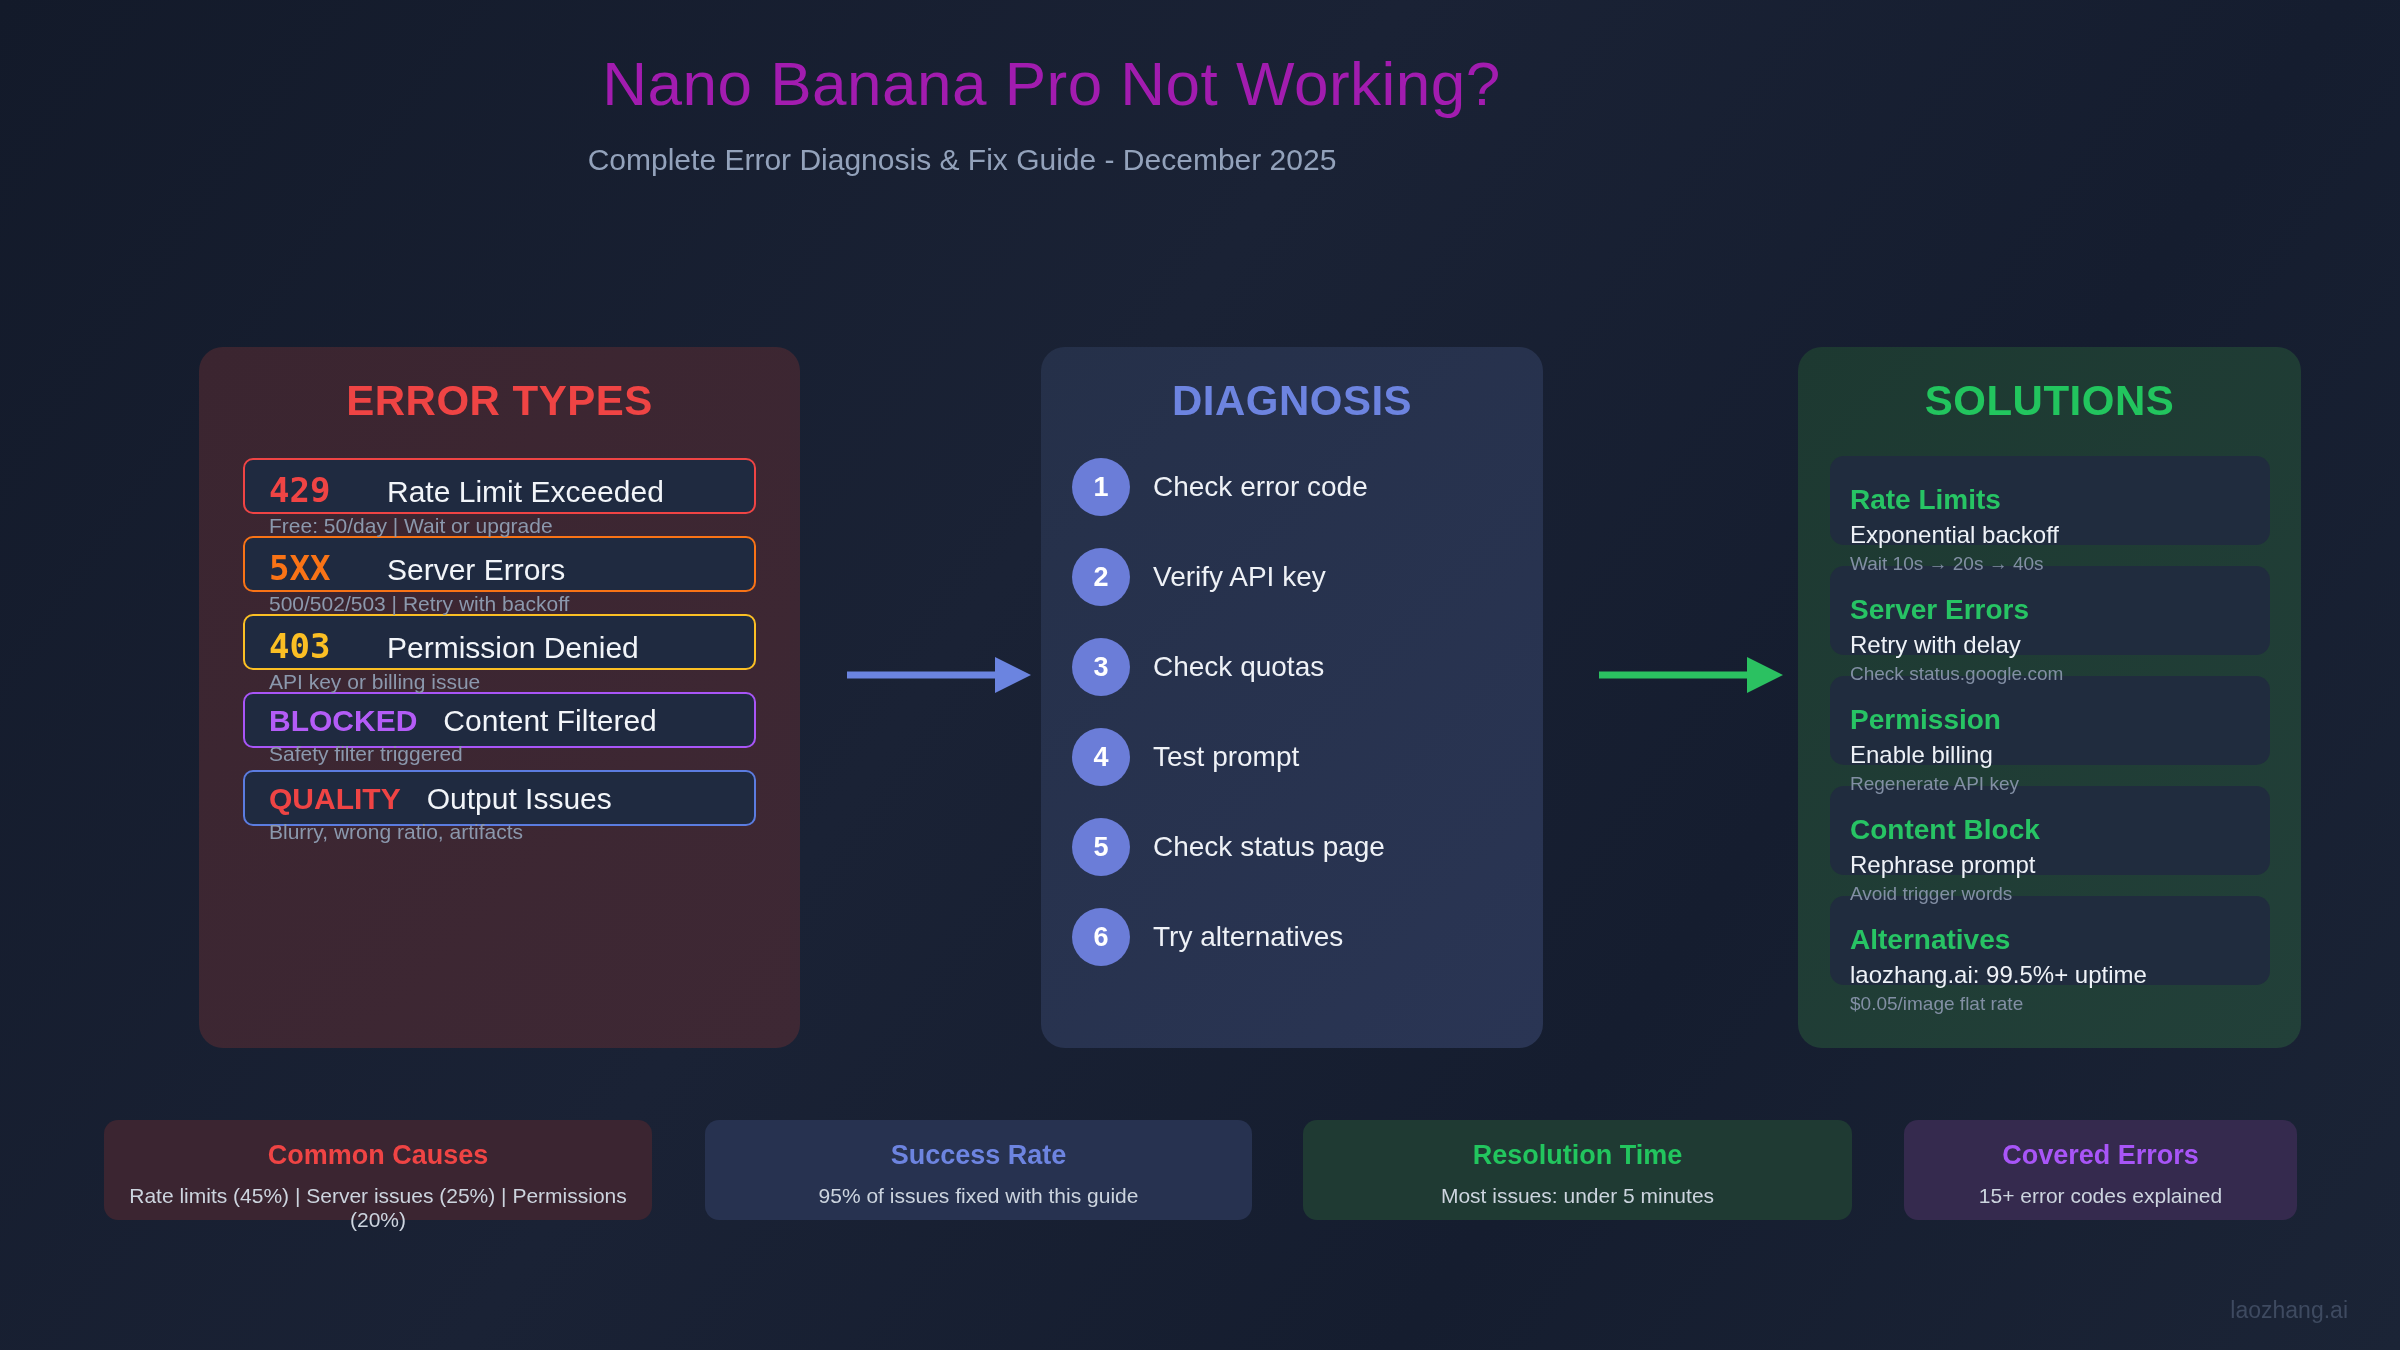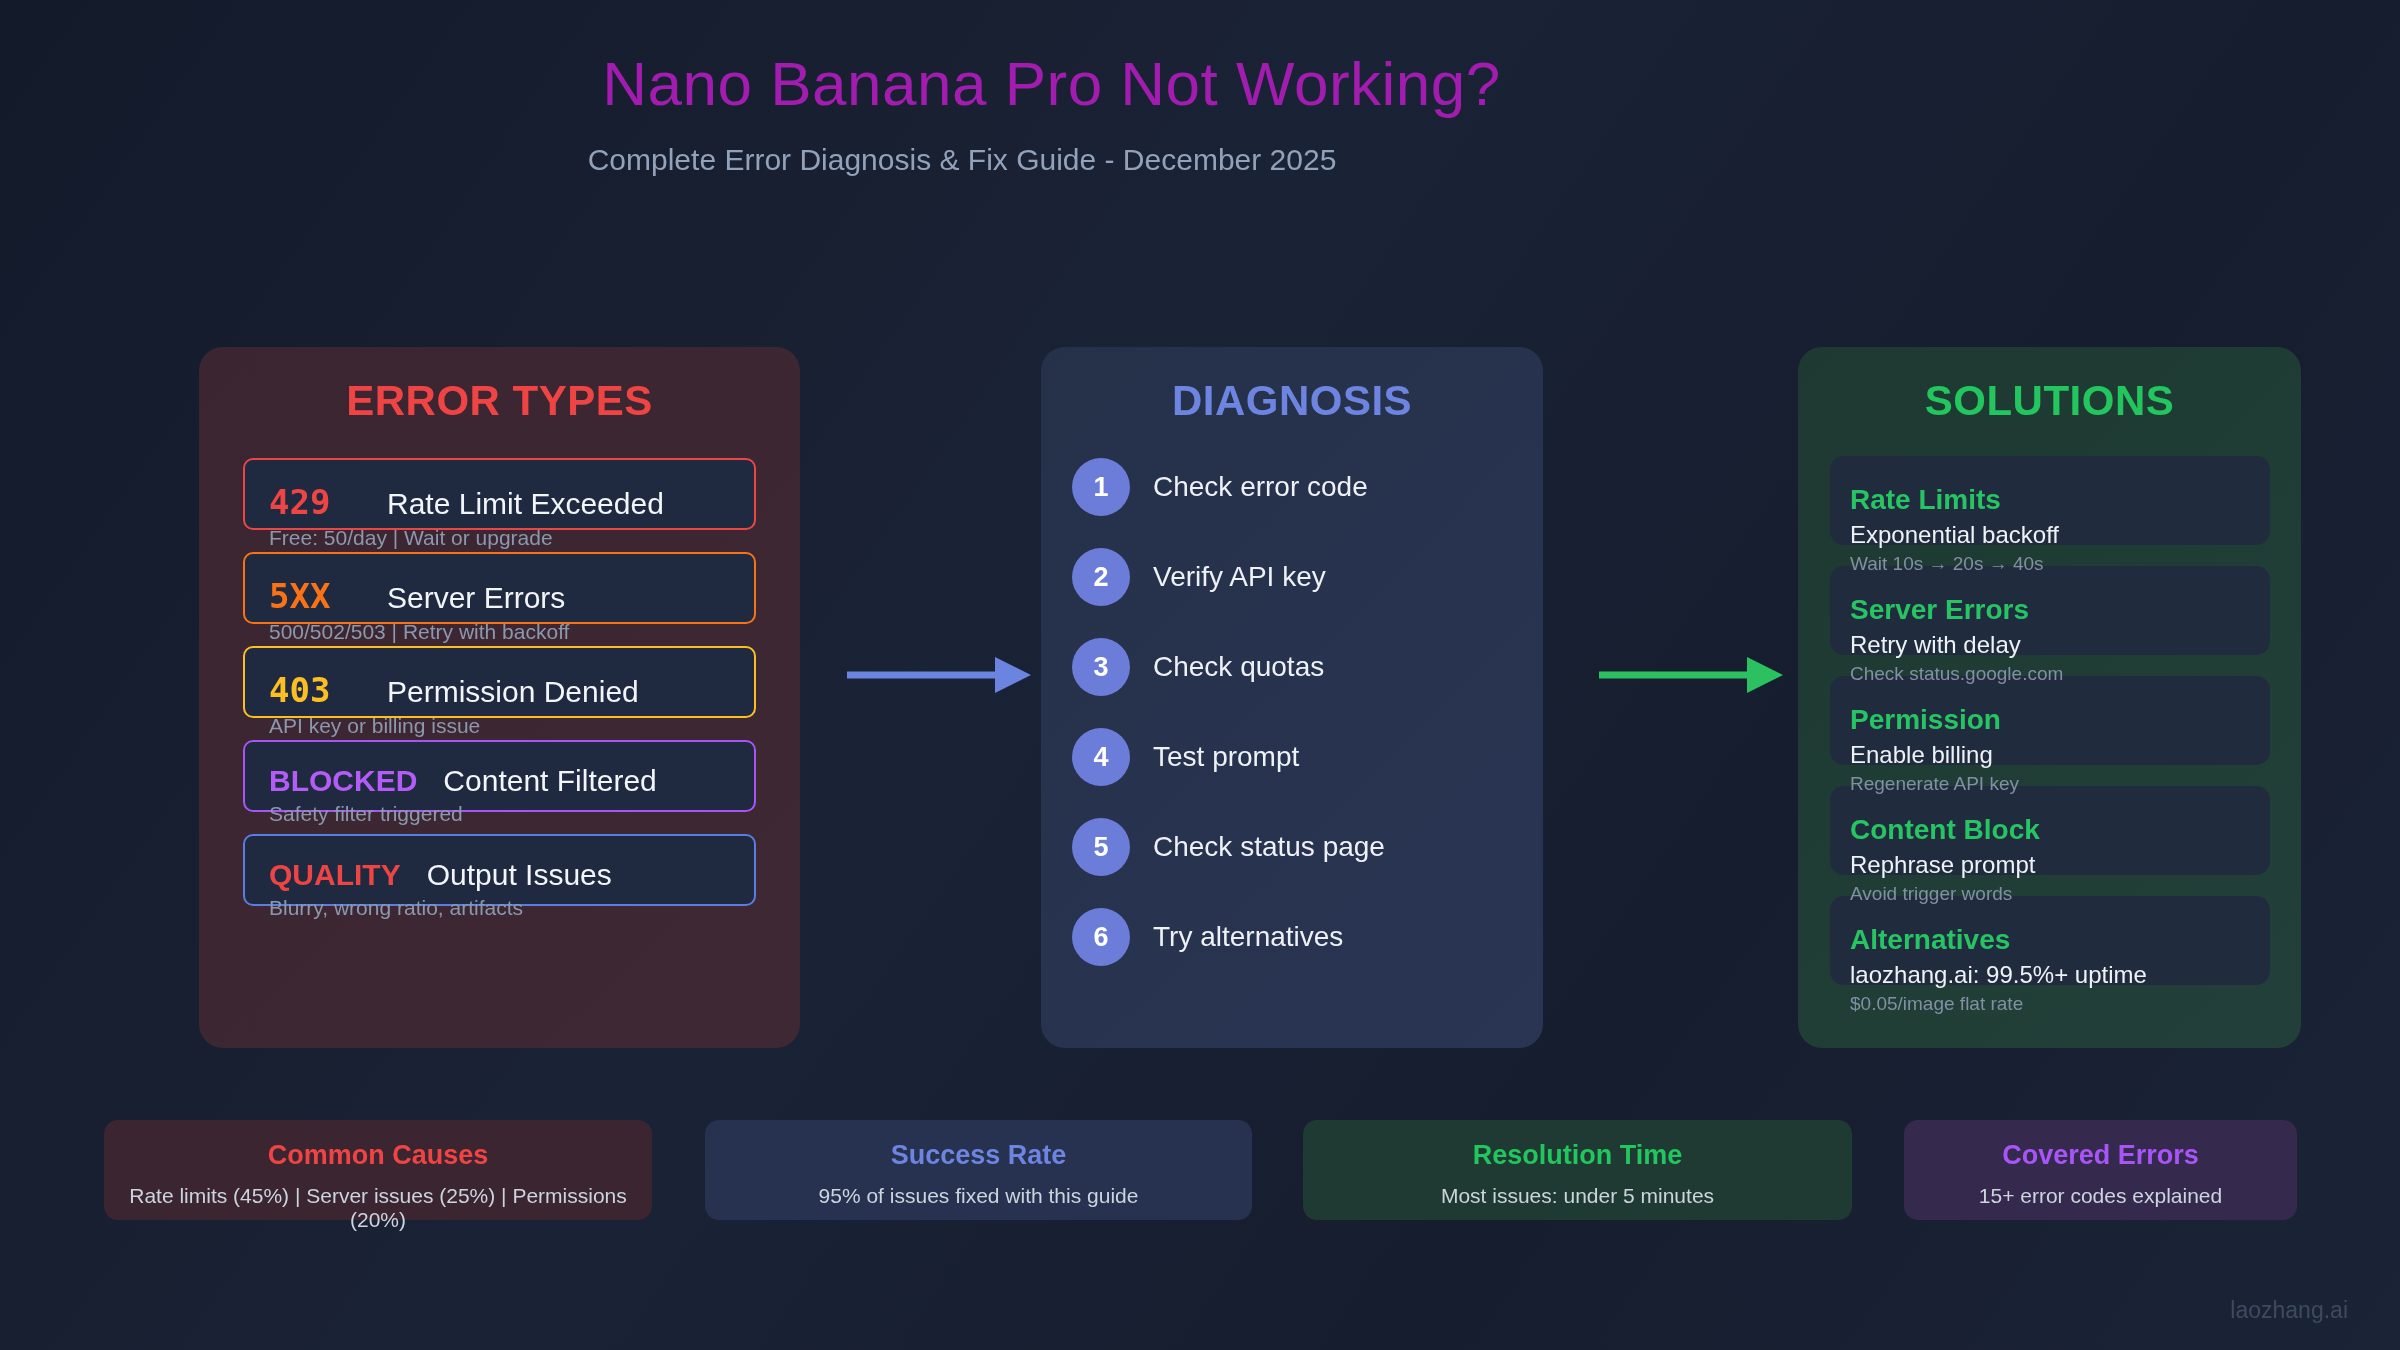--- a/index.html
+++ b/index.html
@@ -22,23 +22,23 @@
   .panel{position:absolute;top:347px;height:701px;border-radius:24px;}
   .panel-errors{left:199px;width:601px;background:linear-gradient(135deg,#3b2530 0%,#3e2834 100%);}
   .panel-diagnosis{left:1041px;width:502px;background:linear-gradient(135deg,#253049 0%,#2a3554 100%);}
   .panel-solutions{left:1798px;width:503px;background:linear-gradient(135deg,#1d3931 0%,#224039 100%);}
   .panel-title{margin-top:30px;text-align:center;font-size:42px;font-weight:bold;letter-spacing:.5px;}
   .panel-errors .panel-title{color:#ef4444;}
   .panel-diagnosis .panel-title{color:#6d84e0;}
   .panel-solutions .panel-title{color:#22c55e;}
   
   .ecard{
-    margin:0 44px 22px 44px;height:72px;box-sizing:border-box;
+    margin:0 44px 22px 44px;height:56px;box-sizing:border-box;
     background:#1f2a40;border:2px solid #888;border-radius:10px;
-    padding:22px 24px;
+    padding:10px 24px;
   }
   .ecard-first{margin-top:33px;}
   .ecard-row{display:flex;align-items:baseline;}
   .ecode{
     font-family:"DejaVu Sans Mono",monospace;font-weight:bold;font-size:34px;
     min-width:92px;margin-right:26px;
   }
   .etitle{font-size:30px;color:#f2f5f9;}
   .edetail{font-size:21px;color:#8b98ad;margin-top:4px;}
   .ecard-red{border-color:#ef4444;}   .ecard-red .ecode{color:#ef4444;font-family:"DejaVu Sans Mono",monospace;}

